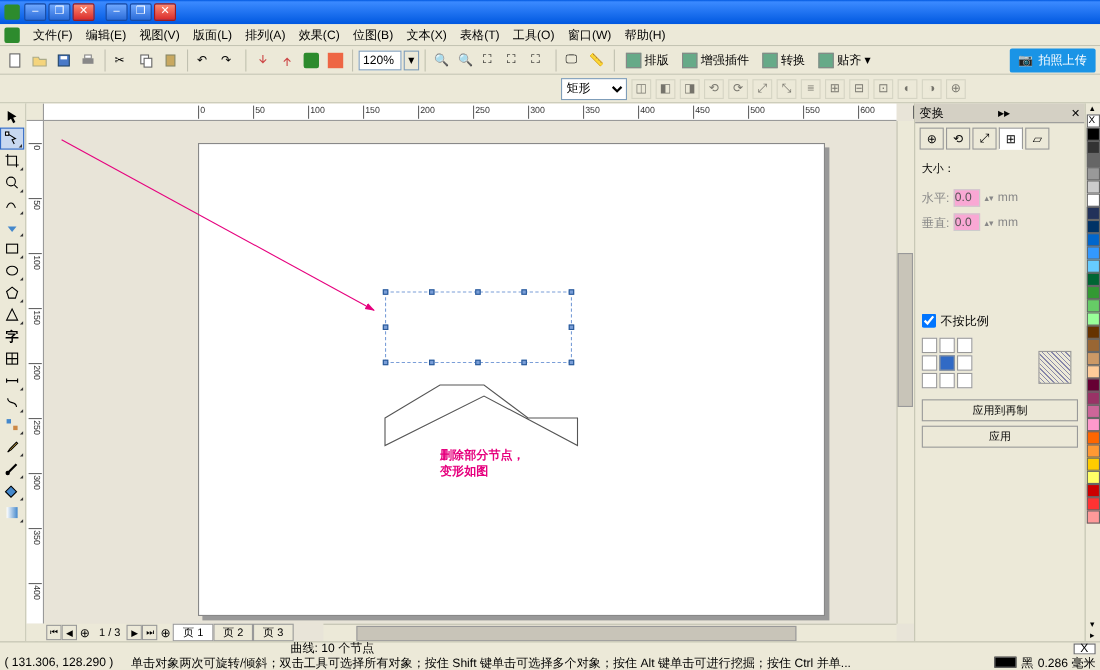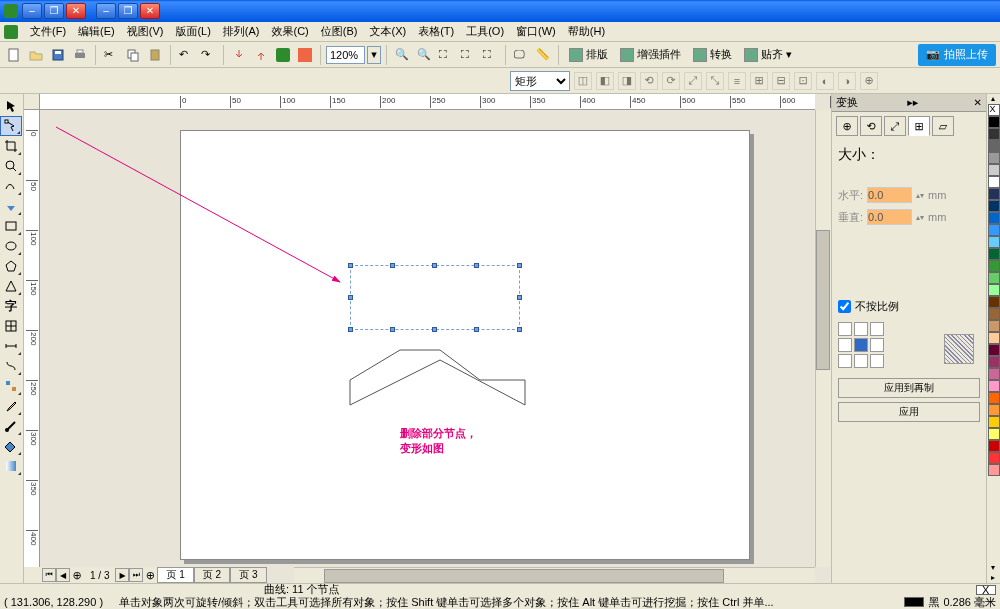--- a/index.html
+++ b/index.html
@@ -67,21 +67,21 @@
 .addpage { width: 14px; height: 14px; display: flex; align-items: center; justify-content: center; cursor: pointer; }
 
 .docker { width: 155px; background: #ece9d8; border-left: 1px solid #c0c0b0; display: flex; flex-direction: column; }
 .docker-title { height: 18px; background: #d4d0c4; border-bottom: 1px solid #999; display: flex; align-items: center; padding: 0 4px; font-size: 11px; }
 .docker-title .dclose { margin-left: auto; cursor: pointer; font-size: 10px; }
 .docker-tabs { display: flex; gap: 2px; padding: 4px; }
 .dtab { width: 22px; height: 20px; border: 1px solid #999; background: #ece9d8; display: flex; align-items: center; justify-content: center; cursor: pointer; }
 .dtab.active { background: #fff; border-bottom-color: #fff; }
 .docker-body { padding: 6px; flex: 1; }
 .field-row { display: flex; align-items: center; gap: 4px; margin-bottom: 6px; font-size: 10px; color: #888; }
-.field-row input { width: 45px; height: 16px; border: 1px solid #ccc; background: #fdba74; }
+.field-row input { width: 24px; height: 16px; border: 1px solid #ccc; background: #f9a8d4; }
 .dchk { display: flex; align-items: center; gap: 4px; font-size: 10px; margin: 8px 0; }
 .anchor-grid { display: grid; grid-template-columns: repeat(3, 14px); gap: 2px; margin: 6px 0; }
 .anchor-cell { width: 14px; height: 14px; border: 1px solid #999; background: #fff; cursor: pointer; }
 .anchor-cell.sel { background: #316ac5; }
 .hatch { width: 30px; height: 30px; background: repeating-linear-gradient(45deg,#88a 0,#88a 1px,transparent 1px,transparent 3px); border: 1px solid #999; float: right; margin-top: -40px; margin-right: 6px; }
 .dbtn { width: 100%; height: 20px; border: 1px solid #999; background: #ece9d8; margin-top: 4px; cursor: pointer; font-size: 10px; }
 
 .palette { width: 14px; background: #ece9d8; border-left: 1px solid #c0c0b0; display: flex; flex-direction: column; }
 .swatch { width: 12px; height: 12px; border: 1px solid #666; margin: 0 auto; cursor: pointer; }
 .swatch.none { background: #fff; position: relative; }
@@ -431,21 +431,21 @@
         <div class="node" style="left:25%;top:-3px;margin-left:-3px"></div>
           <div class="node" style="left:75%;top:-3px;margin-left:-3px"></div>
         <div class="node" style="left:25%;bottom:-3px;margin-left:-3px"></div>
           <div class="node" style="left:75%;bottom:-3px;margin-left:-3px"></div>
       </div>
 
       <svg class="shape-path" style="left:305px;top:235px" width="190" height="70">
         <path d="M5 35 L55 5 L95 5 L135 35 L180 35 L180 60 L95 15 L5 60 Z" fill="none" stroke="#555" stroke-width="1"></path>
       </svg>
 
-      <div class="annot" style="left:360px;top:316px">
+      <div class="annot" style="left:360px;top:296px">
         <div>删除部分节点，</div>
         <div>变形如图</div>
       </div>
     </div>
 
     <div class="pagetabs">
       <div class="navbtn">⏮</div>
       <div class="navbtn">◀</div>
       <div class="addpage">⊕</div>
       <div class="pagecount">1 / 3</div>
@@ -481,21 +481,21 @@
           <span>⤢</span>
         </div>
       <div class="dtab active">
           <span>⊞</span>
         </div>
       <div class="dtab">
           <span>▱</span>
         </div>
     </div>
     <div class="docker-body">
-      <div style="font-size:14px;margin-bottom:23px">大小：</div>
+      <div style="font-size:10px;margin-bottom:12px">大小：</div>
       <div class="field-row">
         <span>水平:</span>
         <input disabled="" value="0.0" style="">
         <span style="font-size:8px">▴▾</span>
         <span>mm</span>
       </div>
       <div class="field-row">
         <span>垂直:</span>
         <input disabled="" value="0.0" style="">
         <span style="font-size:8px">▴▾</span>
@@ -559,21 +559,21 @@
         <div class="swatch" style="background: rgb(204, 0, 0);"></div>
         <div class="swatch" style="background: rgb(255, 51, 51);"></div>
         <div class="swatch" style="background: rgb(255, 153, 153);"></div>
       </div>
     <div class="pal-arrow" style="margin-top:auto">▾</div>
     <div class="pal-arrow">▸</div>
   </div>
 </div>
 
 <div class="statusbar">
-  <span style="margin-left:260px">曲线: 11 个节点</span>
+  <span style="margin-left:260px">曲线: 10 个节点</span>
   <div class="status-swatch">
     <span class="sw-box" style="background:#fff;position:relative">
         <span style="position:absolute;left:5px;top:-2px">X</span>
       </span>
   </div>
 </div>
 <div class="statusbar2">
   <span>( 131.306, 128.290 )</span>
   <span style="margin-left:16px">单击对象两次可旋转/倾斜；双击工具可选择所有对象；按住 Shift 键单击可选择多个对象；按住 Alt 键单击可进行挖掘；按住 Ctrl 并单...</span>
   <div class="status-swatch">

